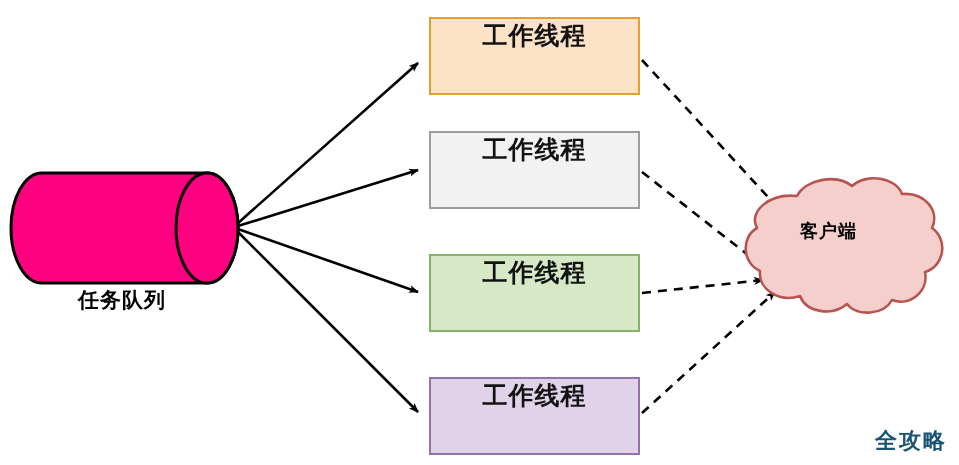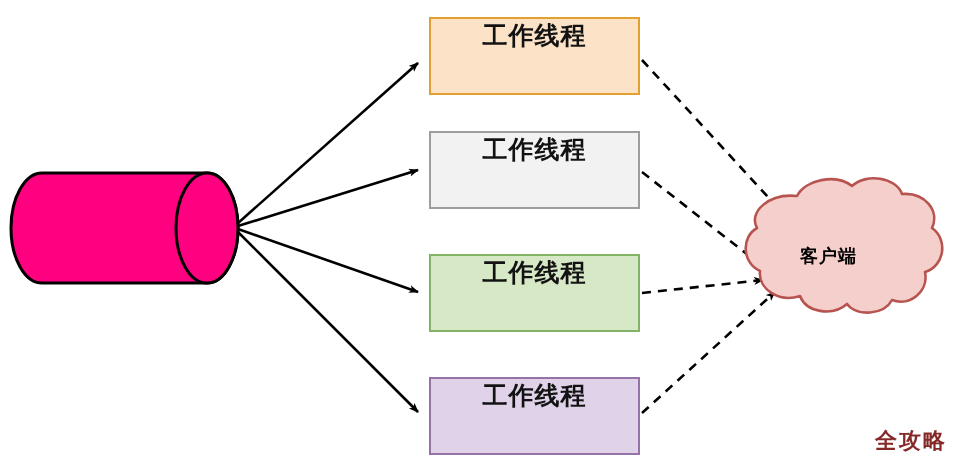--- a/index.html
+++ b/index.html
@@ -58,32 +58,32 @@
   
   #queue-label {
     left: 78px;
     top: 286px;
     font-size: 21px;
     letter-spacing: 1px;
   }
   
   #cloud-label {
     left: 800px;
-    top: 244px;
+    top: 219px;
     font-size: 18px;
     letter-spacing: 1px;
   }
   
   #watermark {
     position: absolute;
     right: 12px;
     bottom: 9px;
     font-size: 22px;
     font-weight: bold;
-    color: #7f1d1d;
+    color: #0c4a6e;
     letter-spacing: 2px;
     opacity: 0.95;
   }
 </style>
 </head>
 <body>
 
 <div id="canvas">
 
   <svg id="diagram-svg" viewBox="0 0 959 465" xmlns="http://www.w3.org/2000/svg">
@@ -143,18 +143,19 @@
   <div class="worker-box" id="worker-box-2">
     <span class="worker-text">工作线程</span>
   </div>
   <div class="worker-box" id="worker-box-3">
     <span class="worker-text">工作线程</span>
   </div>
   <div class="worker-box" id="worker-box-4">
     <span class="worker-text">工作线程</span>
   </div>
 
+  <div class="node-label" id="queue-label">任务队列</div>
 
   <div class="node-label" id="cloud-label">客户端</div>
 
   <div id="watermark">全攻略</div>
 
 </div>
 
 </body></html>

